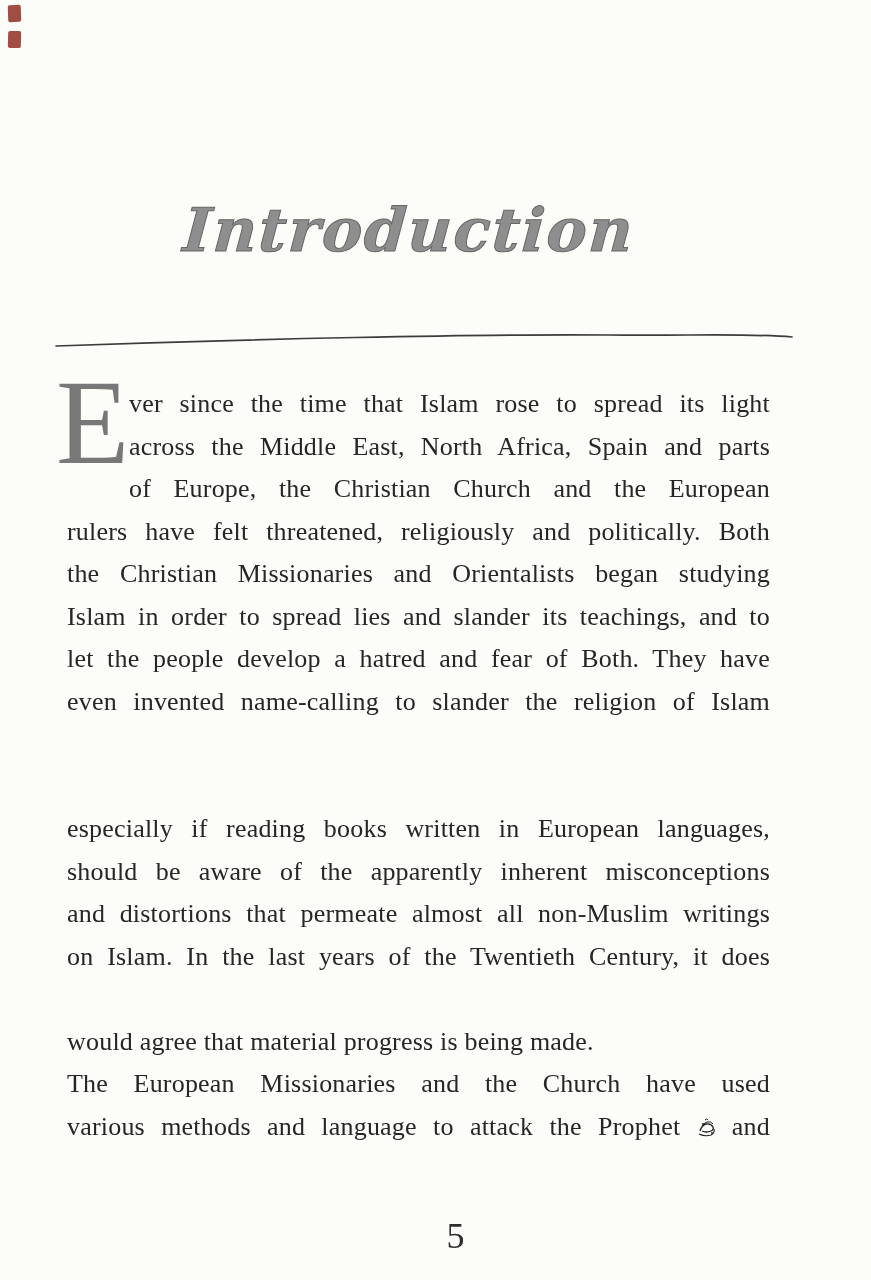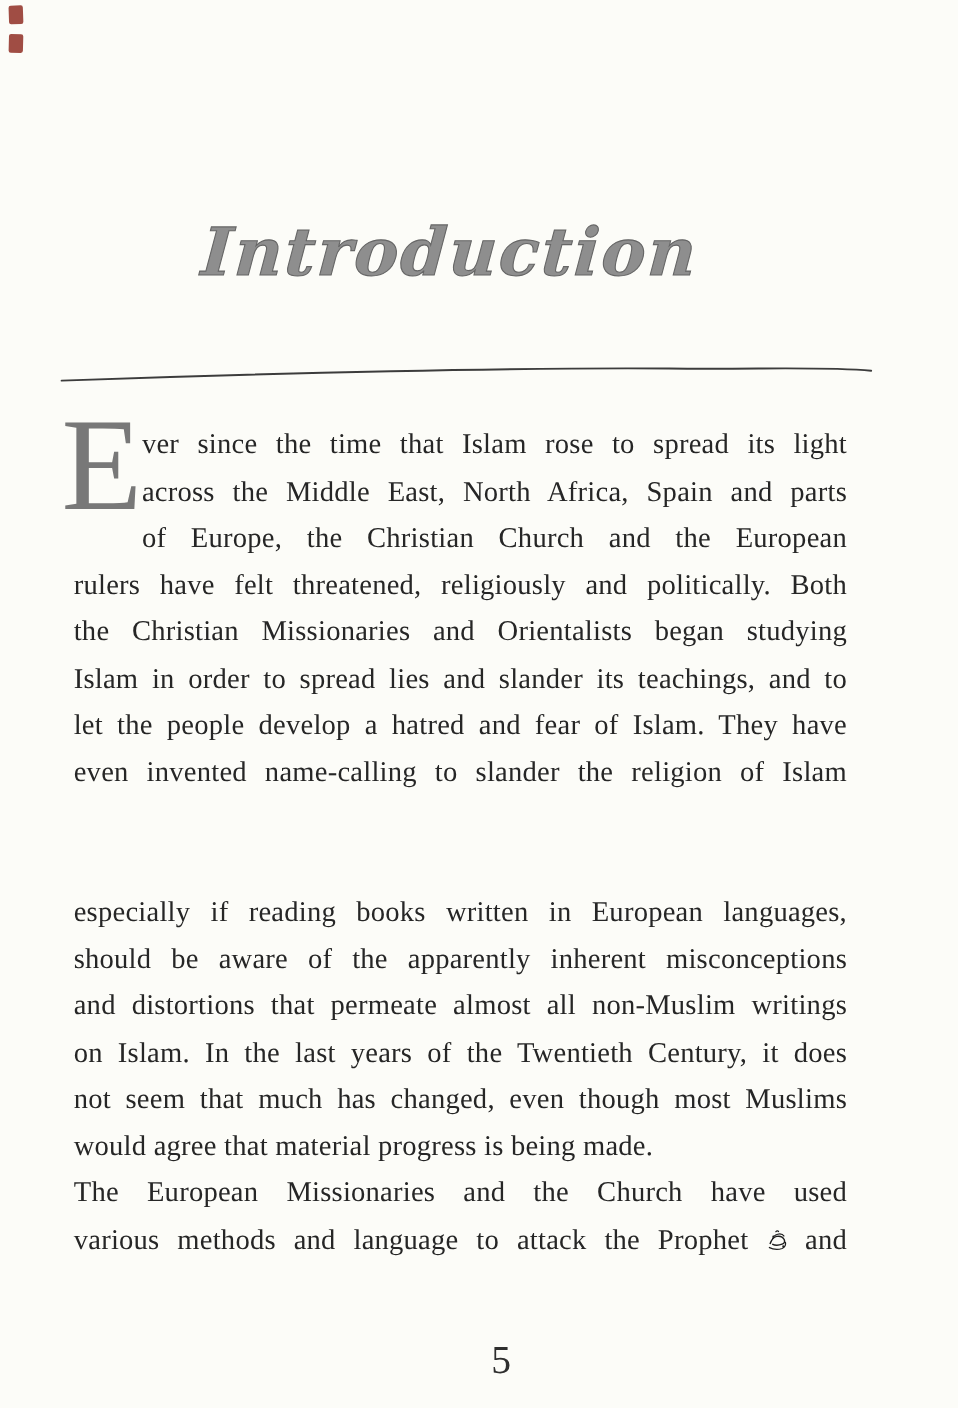--- a/index.html
+++ b/index.html
@@ -82,29 +82,28 @@
   </div>
 
   <div class="dropcap">E</div>
 
   <div class="line indented" style="top:382px">ver since the time that Islam rose to spread its light</div>
   <div class="line indented" style="top:425px">across the Middle East, North Africa, Spain and parts</div>
   <div class="line full" style="top:510px">rulers have felt threatened, religiously and politically. Both</div>
   <div class="line indented" style="top:467px">of Europe, the Christian Church and the European</div>
   <div class="line full" style="top:552px">the Christian Missionaries and Orientalists began studying</div>
   <div class="line full" style="top:595px">Islam in order to spread lies and slander its teachings, and to</div>
-  <div class="line full" style="top:637px">let the people develop a hatred and fear of Islam. They have</div>
+  <div class="line full" style="top:637px">let the people develop a hatred and fear of Both. They have</div>
   <div class="line full" style="top:680px">even invented name-calling to slander  the religion of Islam</div>
 
 
   <div class="line full" style="top:807px">especially if reading books written in European languages,</div>
   <div class="line full" style="top:850px">should be aware of the apparently inherent misconceptions</div>
   <div class="line full" style="top:892px">and distortions that permeate almost all non-Muslim writings</div>
   <div class="line full" style="top:935px">on Islam. In the last years of the Twentieth Century, it does</div>
-  <div class="line full" style="top:977px">not seem that much has changed, even though most Muslims</div>
   <div class="line full para-end" style="top:1020px">would agree that material progress is being made.</div>
   <div class="line full" style="top:1062px">The European Missionaries and the Church have used</div>
 
   <div class="line full" style="top:1105px"><span>various methods and language to attack the Prophet </span><span class="pbuh" aria-label="ﷺ"><svg width="19" height="21" viewBox="0 0 19 21">
           <path d="M3 13 q2 -6 6 -7 q5 -1 7 3 q1 3 -2 4 q-5 2 -9 0" fill="none" stroke="#1e1e1e" stroke-width="1.3"></path>
           <path d="M2 16 q6 3 12 1 q4 -2 3 -6" fill="none" stroke="#1e1e1e" stroke-width="1.1"></path>
           <path d="M5 9 q1 -4 5 -5 q4 -1 6 2" fill="none" stroke="#1e1e1e" stroke-width="1"></path>
           <path d="M8 2 q2 -2 3 0" fill="none" stroke="#1e1e1e" stroke-width="1"></path>
           <circle cx="6" cy="6" r="0.9" fill="#1e1e1e"></circle>
           <circle cx="15" cy="15" r="0.9" fill="#1e1e1e"></circle>

